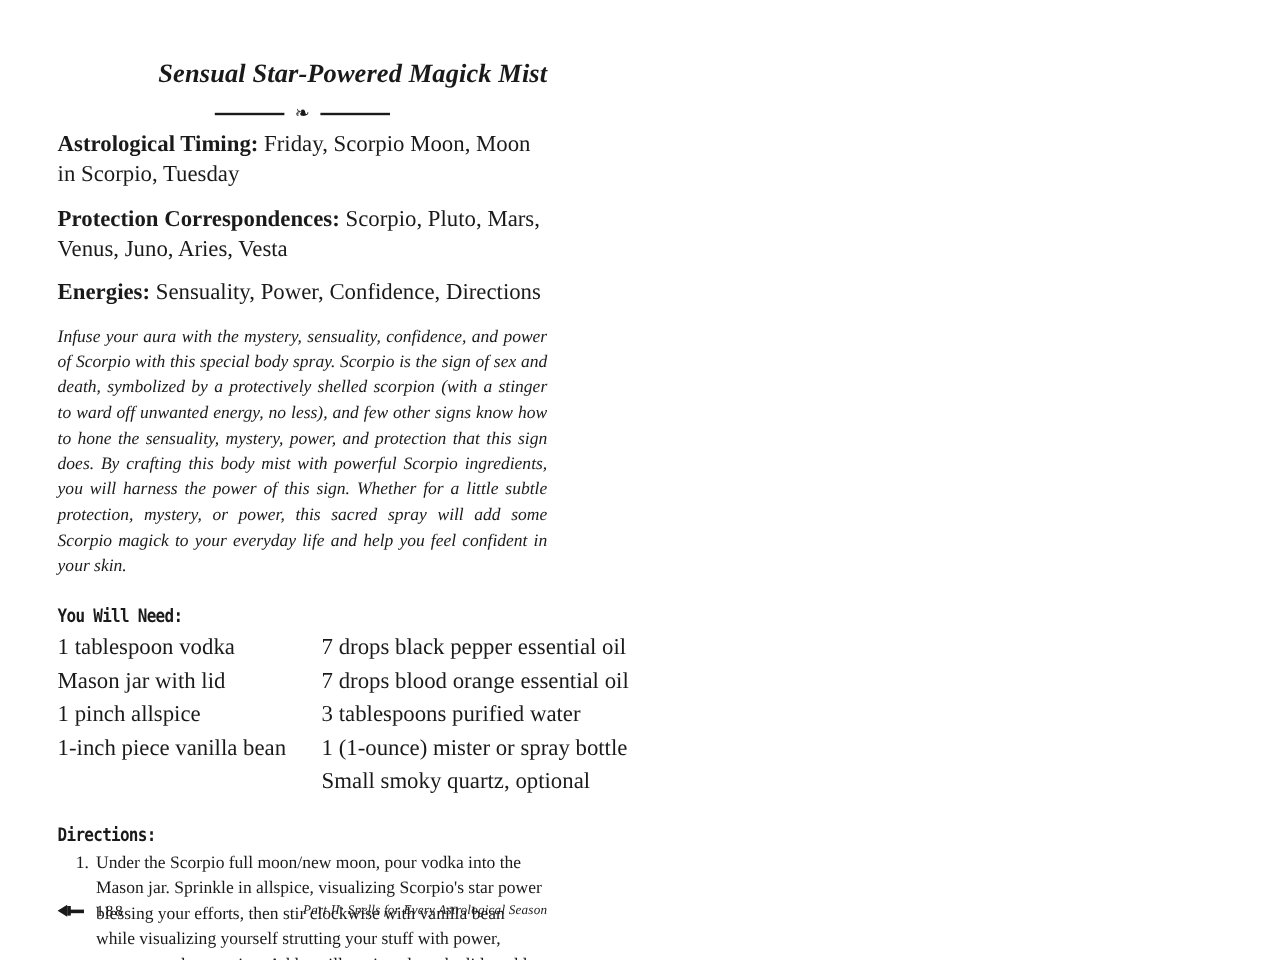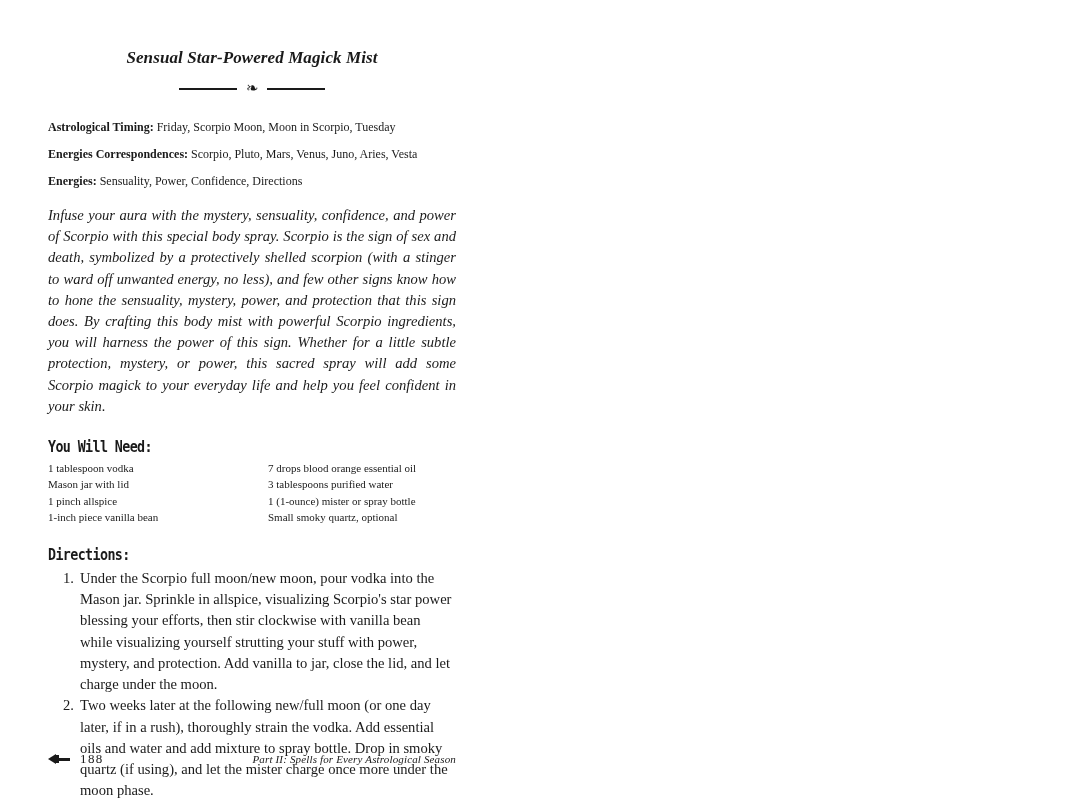--- a/index.html
+++ b/index.html
@@ -34,22 +34,22 @@
     top: 48px;
     width: 408px;
   }
   .page-left  .content { left: 48px; }
 
   
   .recipe-title {
     font-family: "Liberation Serif", "DejaVu Serif", serif;
     font-style: italic;
     font-weight: bold;
-    font-size: 17px;
-    text-align: center;
+    font-size: 22px;
+    text-align: right;
     letter-spacing: 0.1px;
     margin: 0;
     line-height: 1.2;
   }
 
   
   .ornament {
     display: flex;
     align-items: center;
     justify-content: center;
@@ -65,22 +65,22 @@
   }
   .ornament .glyph {
     font-size: 15px;
     line-height: 1;
     font-family: "DejaVu Sans", sans-serif;
     transform: translateY(-1px);
   }
 
   
   .meta {
-    margin: 24px 0 0 0;
-    font-size: 12px;
+    margin: 6px 0 0 0;
+    font-size: 19px;
     line-height: 1.32;
   }
   .meta .label {
     font-weight: bold;
   }
   .meta + .meta { margin-top: 11px; }
 
   
   .intro {
     margin: 15px 0 0 0;
@@ -99,21 +99,21 @@
     letter-spacing: -0.7px;
     transform: scaleX(0.86);
     transform-origin: left center;
     margin: 22px 0 4px 0;
     line-height: 1.1;
   }
 
   
   .ingredients {
     display: flex;
-    font-size: 11px;
+    font-size: 19px;
     line-height: 1.475;
   }
   .ing-col { }
   .ing-col-1 { width: 220px; }
   .ing-col-2 { width: 188px; }
   .ing-item { white-space: nowrap; }
 
   
   .directions {
     margin: 2px 0 0 0;
@@ -212,41 +212,42 @@
         <span class="glyph">❧</span>
         <span class="rule"></span>
       </div>
 
       <p class="meta">
         <span class="label">Astrological Timing:</span>
         <span>Friday, Scorpio Moon, Moon in Scorpio, Tuesday</span>
       </p>
 
       <p class="meta">
-        <span class="label">Energies Correspondences:</span>
+        <span class="label">Protection Correspondences:</span>
         <span>Scorpio, Pluto, Mars, Venus, Juno, Aries, Vesta</span>
       </p>
 
       <p class="meta">
         <span class="label">Energies:</span>
         <span>Sensuality, Power, Confidence, Directions</span>
       </p>
 
       <p class="intro">Infuse your aura with the mystery, sensuality, confidence, and power of Scorpio with this special body spray. Scorpio is the sign of sex and death, symbolized by a protectively shelled scorpion (with a stinger to ward off unwanted energy, no less), and few other signs know how to hone the sensuality, mystery, power, and protection that this sign does. By crafting this body mist with powerful Scorpio ingredients, you will harness the power of this sign. Whether for a little subtle protection, mystery, or power, this sacred spray will add some Scorpio magick to your everyday life and help you feel confident in your skin.</p>
 
       <div class="section-head">You Will Need:</div>
 
       <div class="ingredients">
         <div class="ing-col ing-col-1">
           <div class="ing-item">1 tablespoon vodka</div>
           <div class="ing-item">Mason jar with lid</div>
           <div class="ing-item">1 pinch allspice</div>
           <div class="ing-item">1-inch piece vanilla bean</div>
         </div>
         <div class="ing-col ing-col-2">
+          <div class="ing-item">7 drops black pepper essential oil</div>
           <div class="ing-item">7 drops blood orange essential oil</div>
           <div class="ing-item">3 tablespoons purified water</div>
           <div class="ing-item">1 (1-ounce) mister or spray bottle</div>
           <div class="ing-item">Small smoky quartz, optional</div>
         </div>
       </div>
 
       <div class="section-head">Directions:</div>
 
       <ol class="directions">

